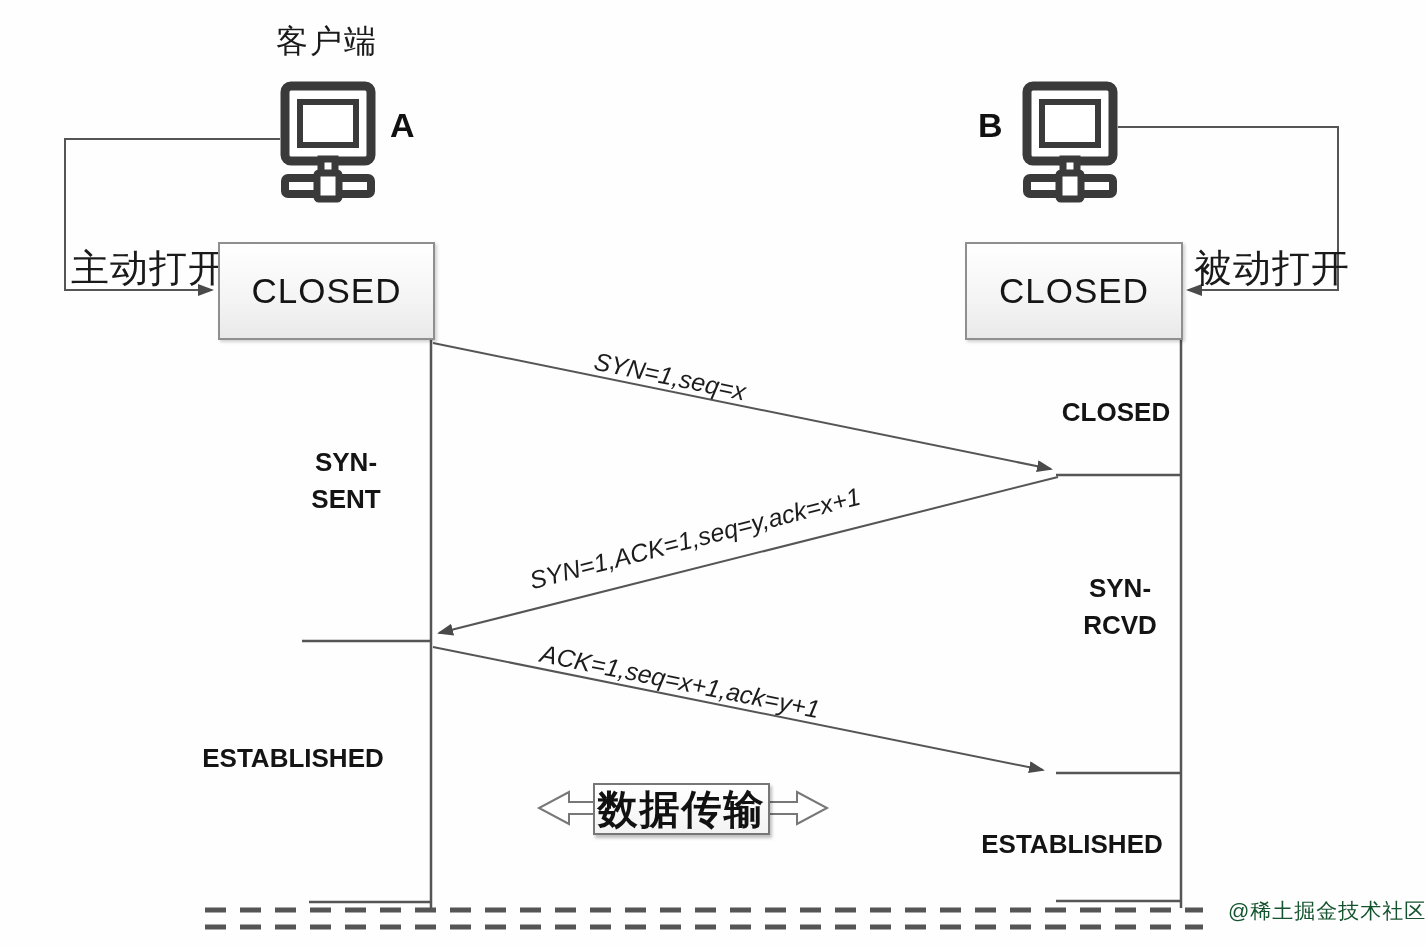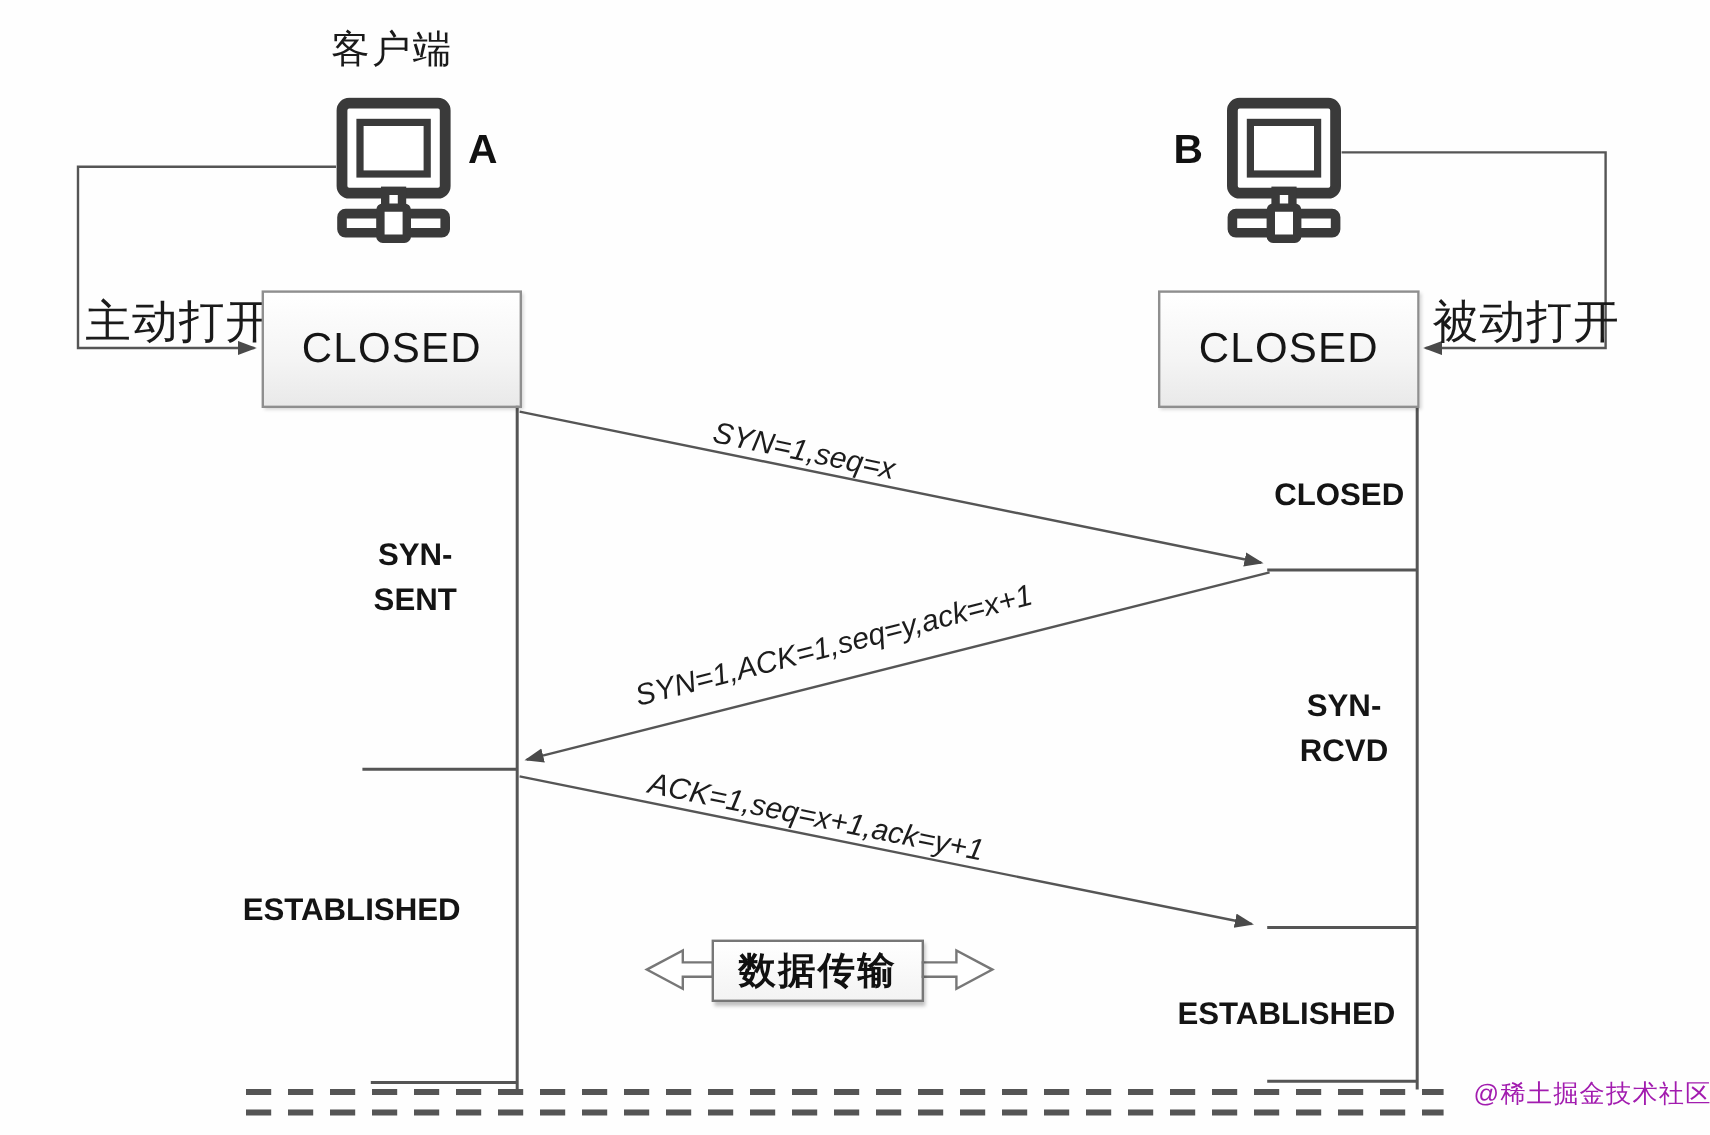--- a/index.html
+++ b/index.html
@@ -33,25 +33,25 @@
   }
   .msg-label{
     font-size:25px;font-style:italic;color:#1c1c1c;
     text-align:center;white-space:nowrap;
   }
   .transfer-box{
     background:linear-gradient(180deg,#ffffff,#f3f3f3);
     border:2px solid #777;
     box-shadow:2px 3px 3px rgba(0,0,0,0.25);
     display:flex;align-items:center;justify-content:center;
-    font-size:31px;font-weight:bold;color:#111;letter-spacing:2px;
+    font-size:40px;font-weight:bold;color:#111;letter-spacing:2px;
     font-family:"Liberation Sans","DejaVu Sans",sans-serif;
   }
   .watermark{
-    font-size:21px;color:#a21caf;letter-spacing:1px;white-space:nowrap;
+    font-size:21px;color:#14532d;letter-spacing:1px;white-space:nowrap;
     font-family:"Liberation Sans","DejaVu Sans",sans-serif;
   }
 </style>
 </head>
 <body>
 
 <div id="stage">
 
   <svg id="diagram-svg" width="1425" height="946" viewBox="0 0 1425 946">
     <defs>

